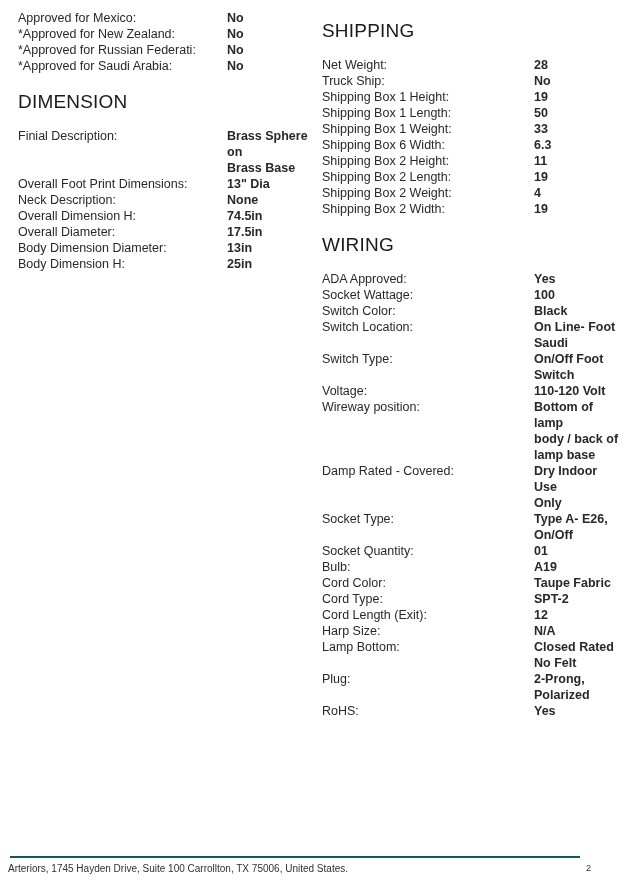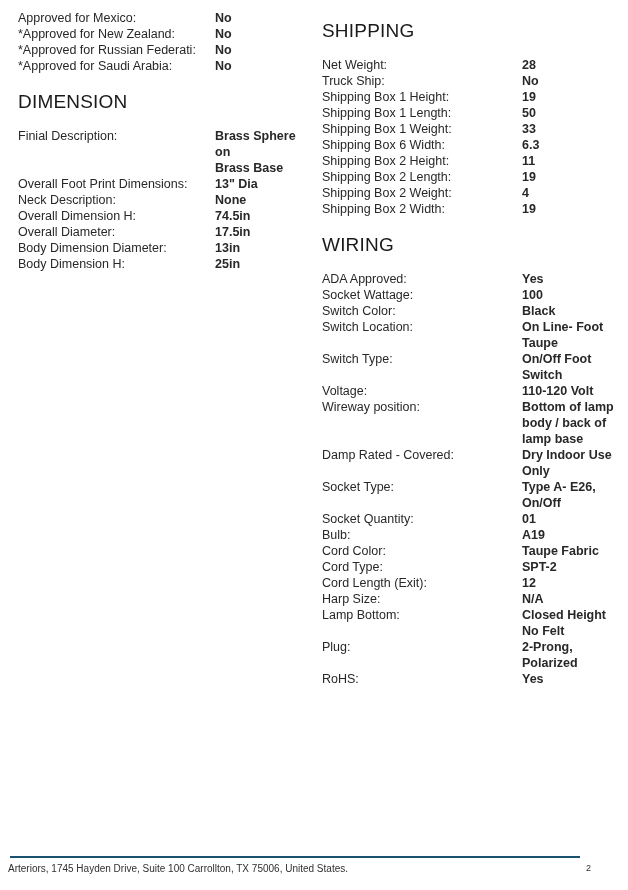--- a/index.html
+++ b/index.html
@@ -42,20 +42,21 @@
     margin-top: 13px;
   }
   .kv-list {
     display: block;
   }
   .kv-row {
     display: flex;
     align-items: flex-start;
     font-size: 12.5px;
     line-height: 16px;
+    gap: 12px;
   }
   .col-left .kv-label { width: 197px; flex: 0 0 197px; }
   .col-right .kv-label { width: 200px; flex: 0 0 200px; }
   .kv-label {
     white-space: nowrap;
     overflow: visible;
   }
   .kv-value {
     flex: 1 1 auto;
     white-space: pre-line;
@@ -230,21 +231,21 @@
         </div>
 
         <div class="kv-row">
           <span class="kv-label">Switch Color:</span>
           <span class="kv-value">Black</span>
         </div>
 
         <div class="kv-row">
           <span class="kv-label">Switch Location:</span>
           <span class="kv-value">On Line- Foot
-Taupe</span>
+Saudi</span>
         </div>
 
         <div class="kv-row">
           <span class="kv-label">Switch Type:</span>
           <span class="kv-value">On/Off Foot
 Switch</span>
         </div>
 
         <div class="kv-row">
           <span class="kv-label">Voltage:</span>
@@ -295,21 +296,21 @@
           <span class="kv-value">12</span>
         </div>
 
         <div class="kv-row">
           <span class="kv-label">Harp Size:</span>
           <span class="kv-value">N/A</span>
         </div>
 
         <div class="kv-row">
           <span class="kv-label">Lamp Bottom:</span>
-          <span class="kv-value">Closed Height
+          <span class="kv-value">Closed Rated
 No Felt</span>
         </div>
 
         <div class="kv-row">
           <span class="kv-label">Plug:</span>
           <span class="kv-value">2-Prong,
 Polarized</span>
         </div>
 
         <div class="kv-row">

